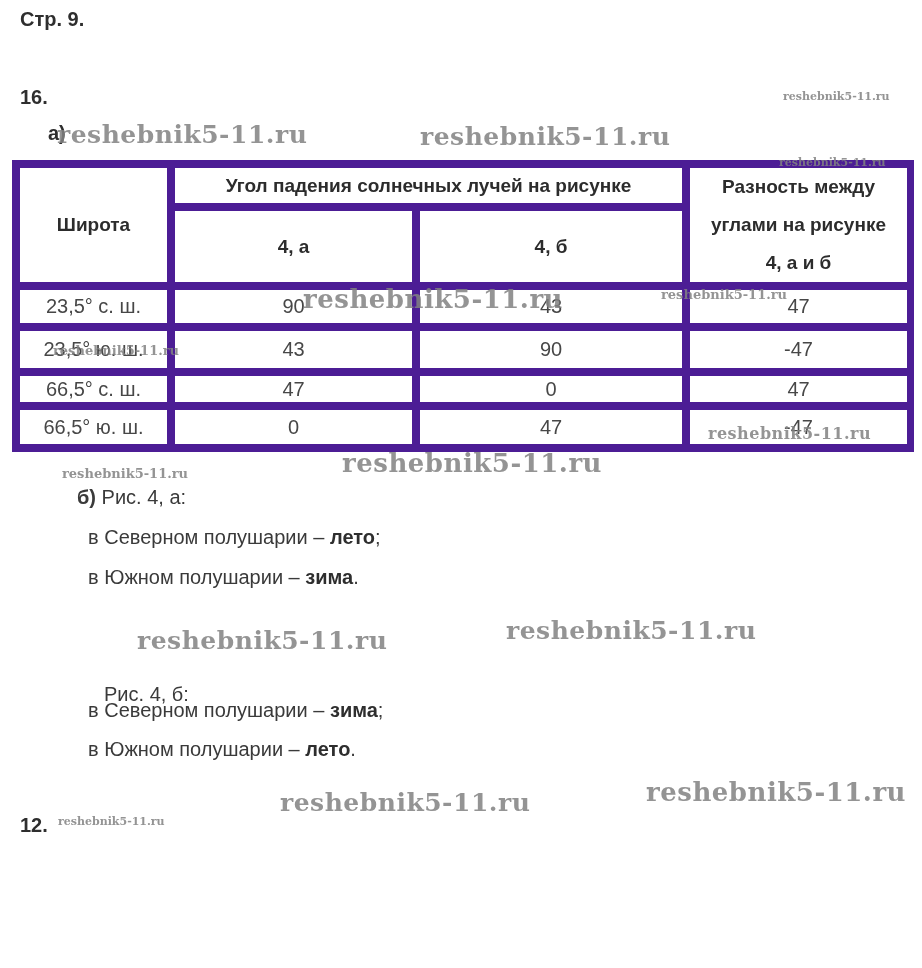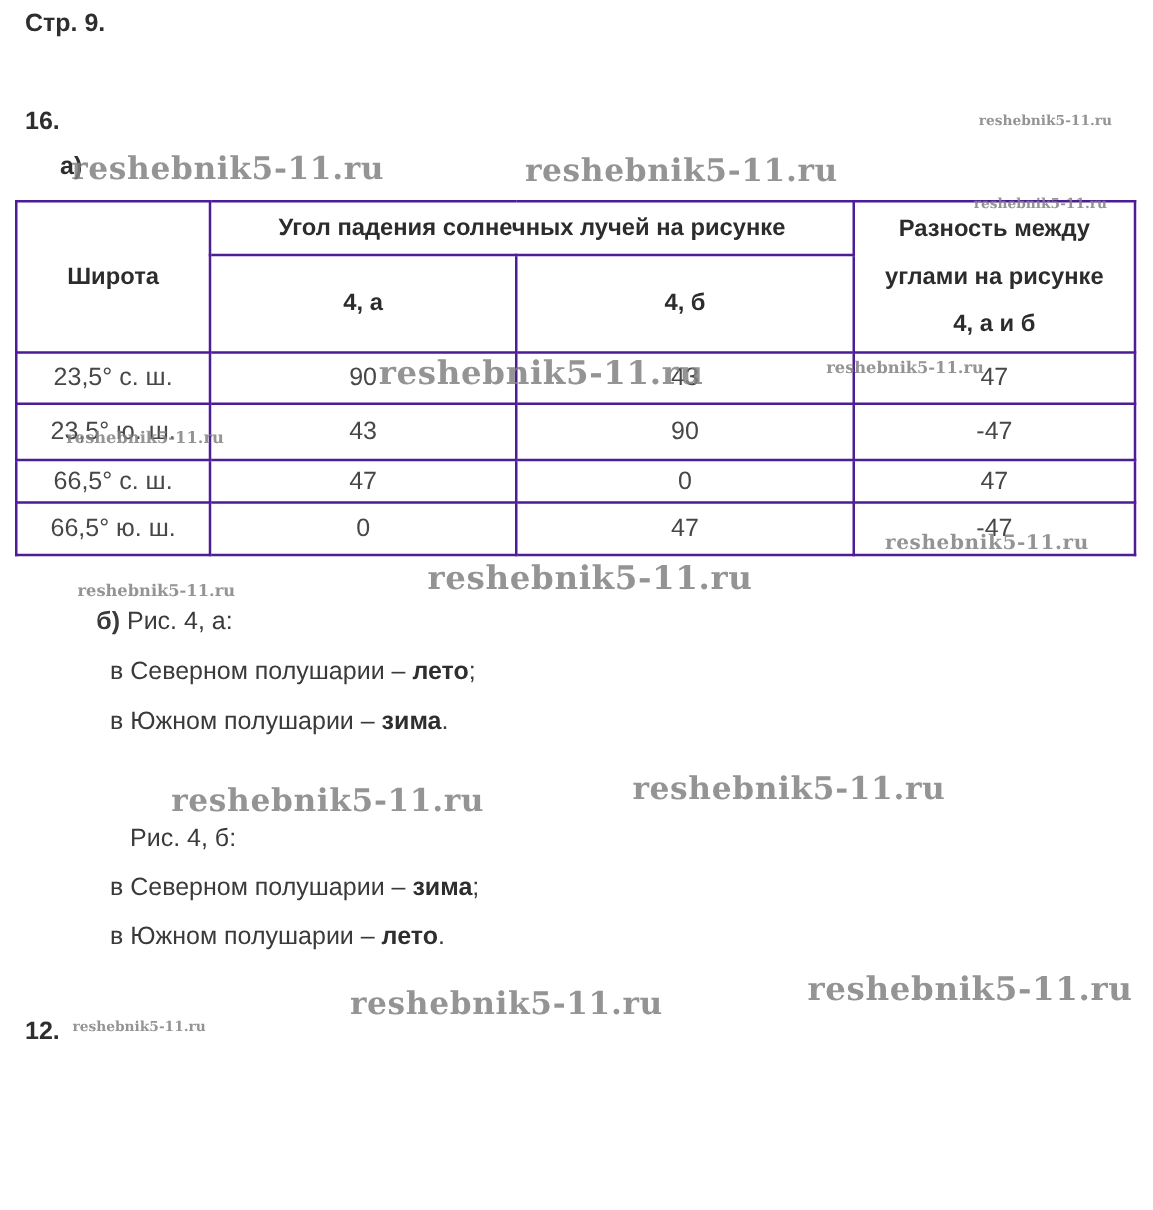--- a/index.html
+++ b/index.html
@@ -18,21 +18,21 @@
   .task-number  { font-size: 20px; font-weight: bold; color: #2e2e2e; }
   .part-label   { font-size: 20px; font-weight: bold; color: #2e2e2e; }
 
   
   table.answers {
     border-collapse: collapse;
     table-layout: fixed;
     width: 895px;
   }
   table.answers th, table.answers td {
-    border: 2px solid #4c1d95;
+    border: 8px solid #4c1d95;
     text-align: center;
     vertical-align: middle;
     padding: 0 4px;
     overflow: hidden;
   }
   table.answers th {
     font-size: 19px;
     font-weight: bold;
     color: #2c2c2c;
   }
@@ -133,21 +133,21 @@
     <b>б)</b>
     <span>Рис. 4, а:</span>
   </div>
   <div class="abs season-line" style="left:88px; top:566px;">
     <span>в Южном полушарии – </span><b>зима</b><span>.</span>
   </div>
   <div class="abs season-line" style="left:88px; top:526px;">
     <span>в Северном полушарии – </span><b>лето</b><span>;</span>
   </div>
 
-  <div class="abs fig-title" style="left:72px; top:660px;">Рис. 4, б:</div>
+  <div class="abs fig-title" style="left:72px; top:683px;">Рис. 4, б:</div>
   <div class="abs season-line" style="left:88px; top:738px;">
     <span>в Южном полушарии – </span><b>лето</b><span>.</span>
   </div>
   <div class="abs season-line" style="left:88px; top:699px;">
     <span>в Северном полушарии – </span><b>зима</b><span>;</span>
   </div>
 
   <div class="abs task-number" style="left:20px; top:814px;">12.</div>
 
   <div class="wm wm-xs" style="left:783px; top:90px;">reshebnik5-11.ru</div>

